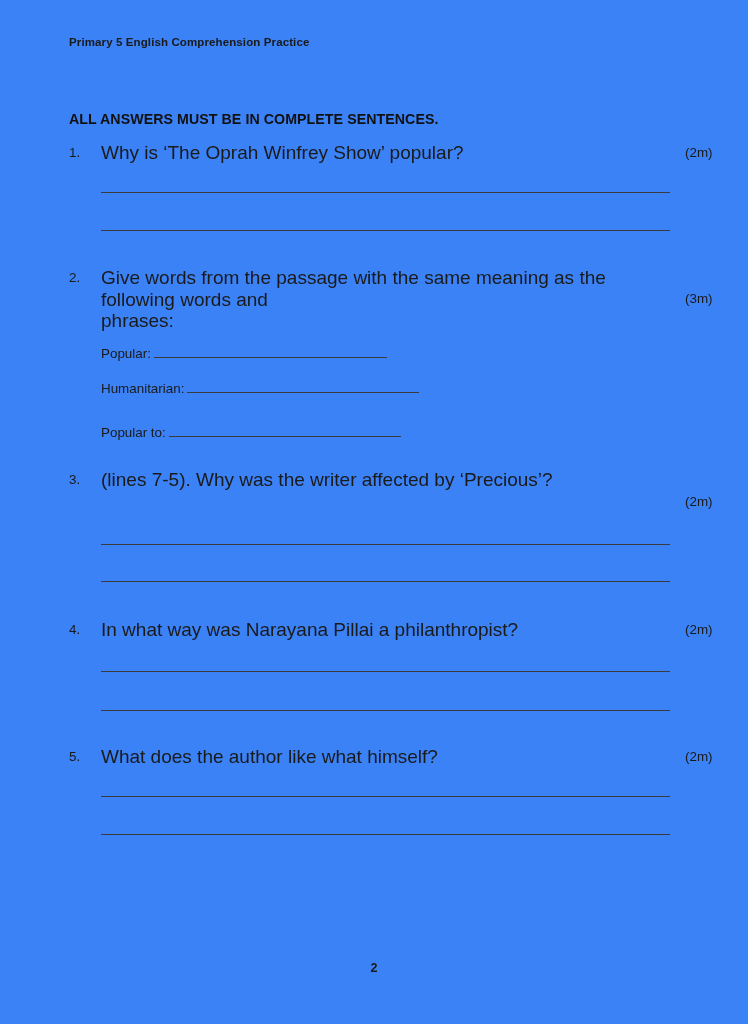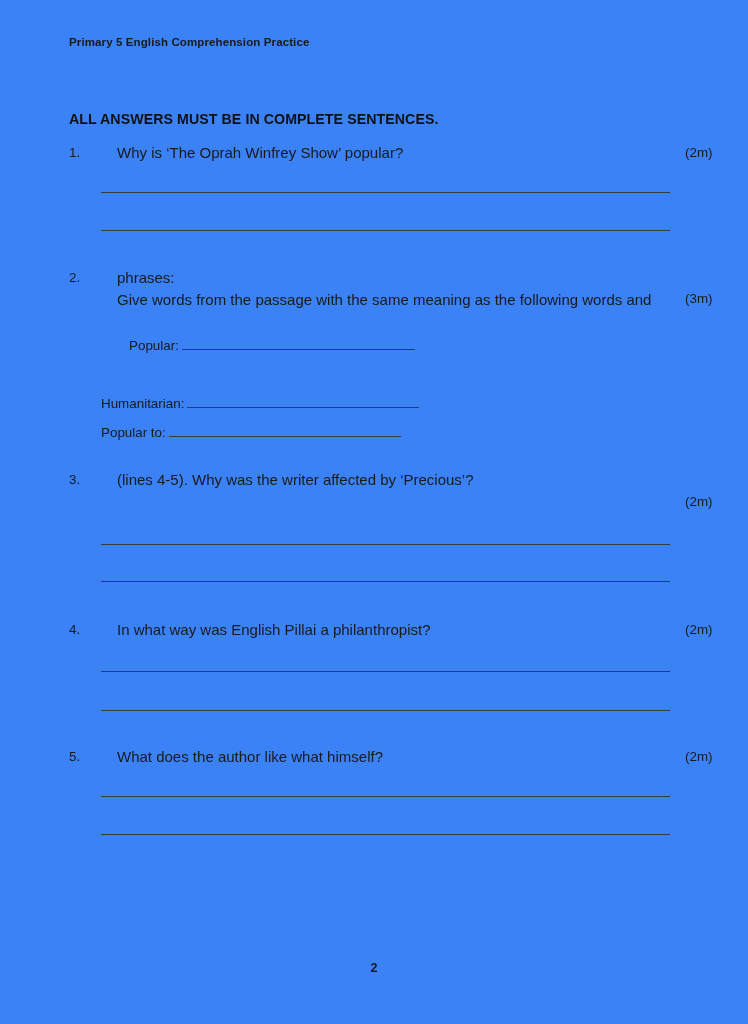--- a/index.html
+++ b/index.html
@@ -61,23 +61,23 @@
   .q-num {
     position: absolute;
     left: 0;
     top: 0;
     width: 24px;
     font-size: 13.4px;
     line-height: 21px;
     color: #1a1a1a;
   }
   .q-text {
-    margin-left: 48px;
+    margin-left: 32px;
     margin-right: 0;
-    font-size: 15px;
+    font-size: 19px;
     line-height: 21.5px;
     color: #1a1a1a;
     position: relative;
   }
   .q-text .tight {
     display: block;
   }
   .marks {
     position: absolute;
     left: 572px;
@@ -146,58 +146,58 @@
       <span class="marks" style="top:0;">(2m)</span>
     </div>
   </div>
   <div class="ans-line" style="top: 192px;"></div>
   <div class="ans-line" style="top: 230px;"></div>
 
   <div class="question" style="top: 267px;">
     <div class="q-row">
       <span class="q-num">2.</span>
       <div class="q-text">
+        <span class="tight">Give words from the passage with the same meaning as the following words and</span>
         <span class="tight">phrases:</span>
-        <span class="tight">Give words from the passage with the same meaning as the following words and</span>
       </div>
       <span class="marks" style="top:21px;">(3m)</span>
     </div>
   </div>
 
-  <div class="vocab" style="top: 336px; margin-left: 28px;">
+  <div class="vocab" style="top: 344px;">
     <span class="vocab-label">Popular:</span>
     <span class="vocab-blank" style="width: 233px;"></span>
   </div>
 
-  <div class="vocab" style="top: 394px;">
+  <div class="vocab" style="top: 379px;">
     <span class="vocab-label">Humanitarian:</span>
     <span class="vocab-blank" style="width: 232px;"></span>
   </div>
 
   <div class="vocab" style="top: 423px;">
     <span class="vocab-label">Popular to:</span>
     <span class="vocab-blank" style="width: 232px;"></span>
   </div>
 
   <div class="question" style="top: 469px;">
     <div class="q-row">
       <span class="q-num">3.</span>
       <div class="q-text">
-        <span class="tight">(lines 4-5). Why was the writer affected by ‘Precious’?</span>
+        <span class="tight">(lines 7-5). Why was the writer affected by ‘Precious’?</span>
       </div>
       <span class="marks" style="top:21.5px;">(2m)</span>
     </div>
   </div>
   <div class="ans-line" style="top: 544px;"></div>
   <div class="ans-line" style="top: 581px;"></div>
 
   <div class="question" style="top: 619px;">
     <div class="q-row">
       <span class="q-num">4.</span>
-      <div class="q-text">In what way was English Pillai a philanthropist?</div>
+      <div class="q-text">In what way was Narayana Pillai a philanthropist?</div>
       <span class="marks" style="top:0;">(2m)</span>
     </div>
   </div>
   <div class="ans-line" style="top: 671px;"></div>
   <div class="ans-line" style="top: 710px;"></div>
 
   <div class="question" style="top: 746px;">
     <div class="q-row">
       <span class="q-num">5.</span>
       <div class="q-text">What does the author like what himself?</div>

